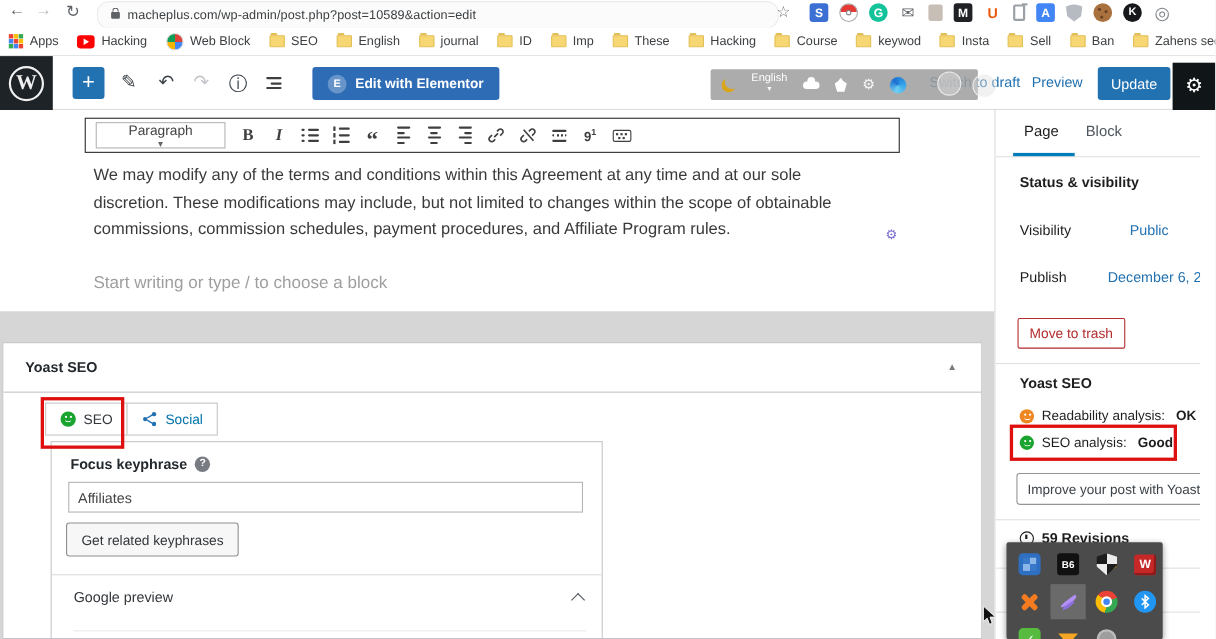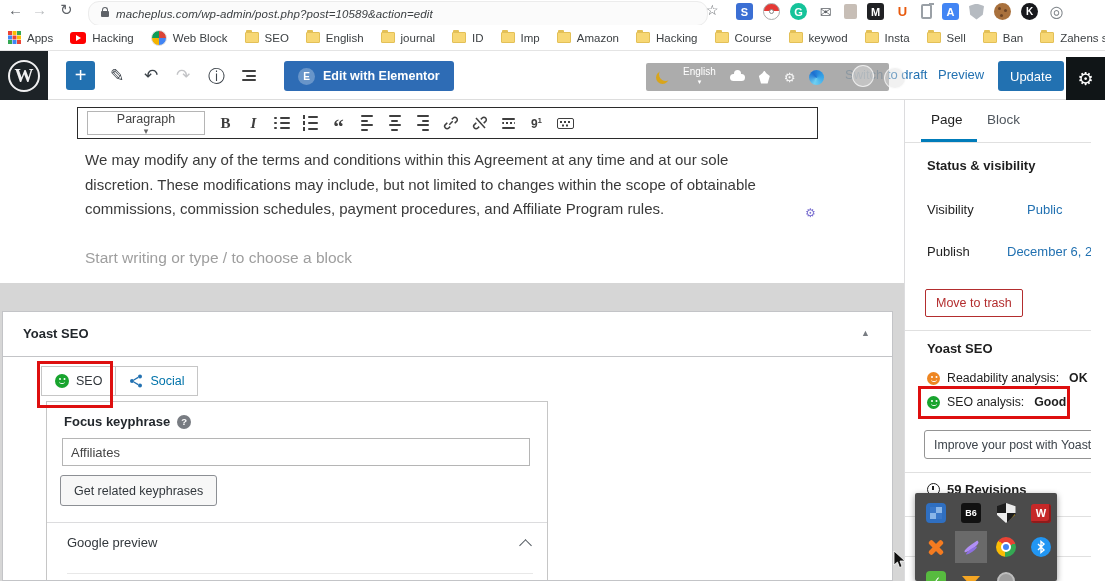--- a/index.html
+++ b/index.html
@@ -2,21 +2,21 @@
 <html><head>
 <meta charset="utf-8">
 <style>
   html,body{margin:0;padding:0;background:#fff;}
   #screen{position:relative;width:1105px;height:581px;overflow:hidden;
     font-family:"Liberation Sans","DejaVu Sans",sans-serif;background:#fff;}
   
   #chrome-bar{position:absolute;left:0;top:0;width:1105px;height:25px;background:#fff;}
   .nav-ic{position:absolute;top:1px;font-size:15px;color:#5f6368;cursor:default;}
   #urlpill{position:absolute;left:88px;top:1px;width:620px;height:25px;border:1px solid #ececec;
-    background:#fbfbfb;border-radius:11px;display:flex;align-items:center;gap:7px;padding-left:12px;box-sizing:border-box;font-style:italic;}
+    background:#fbfbfb;border-radius:11px;display:flex;align-items:center;gap:7px;padding-left:12px;box-sizing:border-box;}
   .lock{width:8px;height:6px;background:#5f6368;border-radius:1px;position:relative;}
   .lock::before{content:"";position:absolute;left:1px;top:-4px;width:4px;height:4px;border:1.5px solid #5f6368;border-bottom:none;border-radius:3px 3px 0 0;}
   #url-text{font-size:11.5px;color:#3c4043;letter-spacing:.1px;}
   #star-ic{position:absolute;left:706px;top:2px;font-size:14px;color:#5f6368;}
   #ext-list{position:absolute;left:736px;top:3px;display:flex;gap:10px;align-items:center;}
   .ext{width:17px;height:17px;display:flex;align-items:center;justify-content:center;
     font-size:11px;font-weight:bold;border-radius:3px;color:#fff;position:relative;}
   .x-s{background:#3b6fd4;}
   .x-pokeball{border-radius:50%;background:linear-gradient(#e53935 47%,#fff 47%);border:1px solid #aaa;box-sizing:border-box;}
   .x-pokeball::after{content:"";position:absolute;left:5px;top:5px;width:5px;height:5px;background:#fff;border:1px solid #888;border-radius:50%;box-sizing:border-box;}
@@ -259,21 +259,21 @@
         <span class="bm">
           <span class="bmi i-folder"></span>
           <span class="bml">ID</span>
         </span>
         <span class="bm">
           <span class="bmi i-folder"></span>
           <span class="bml">Imp</span>
         </span>
         <span class="bm">
           <span class="bmi i-folder"></span>
-          <span class="bml">Amazon</span>
+          <span class="bml">These</span>
         </span>
         <span class="bm">
           <span class="bmi i-folder"></span>
           <span class="bml">Hacking</span>
         </span>
         <span class="bm">
           <span class="bmi i-folder"></span>
           <span class="bml">Course</span>
         </span>
         <span class="bm">

